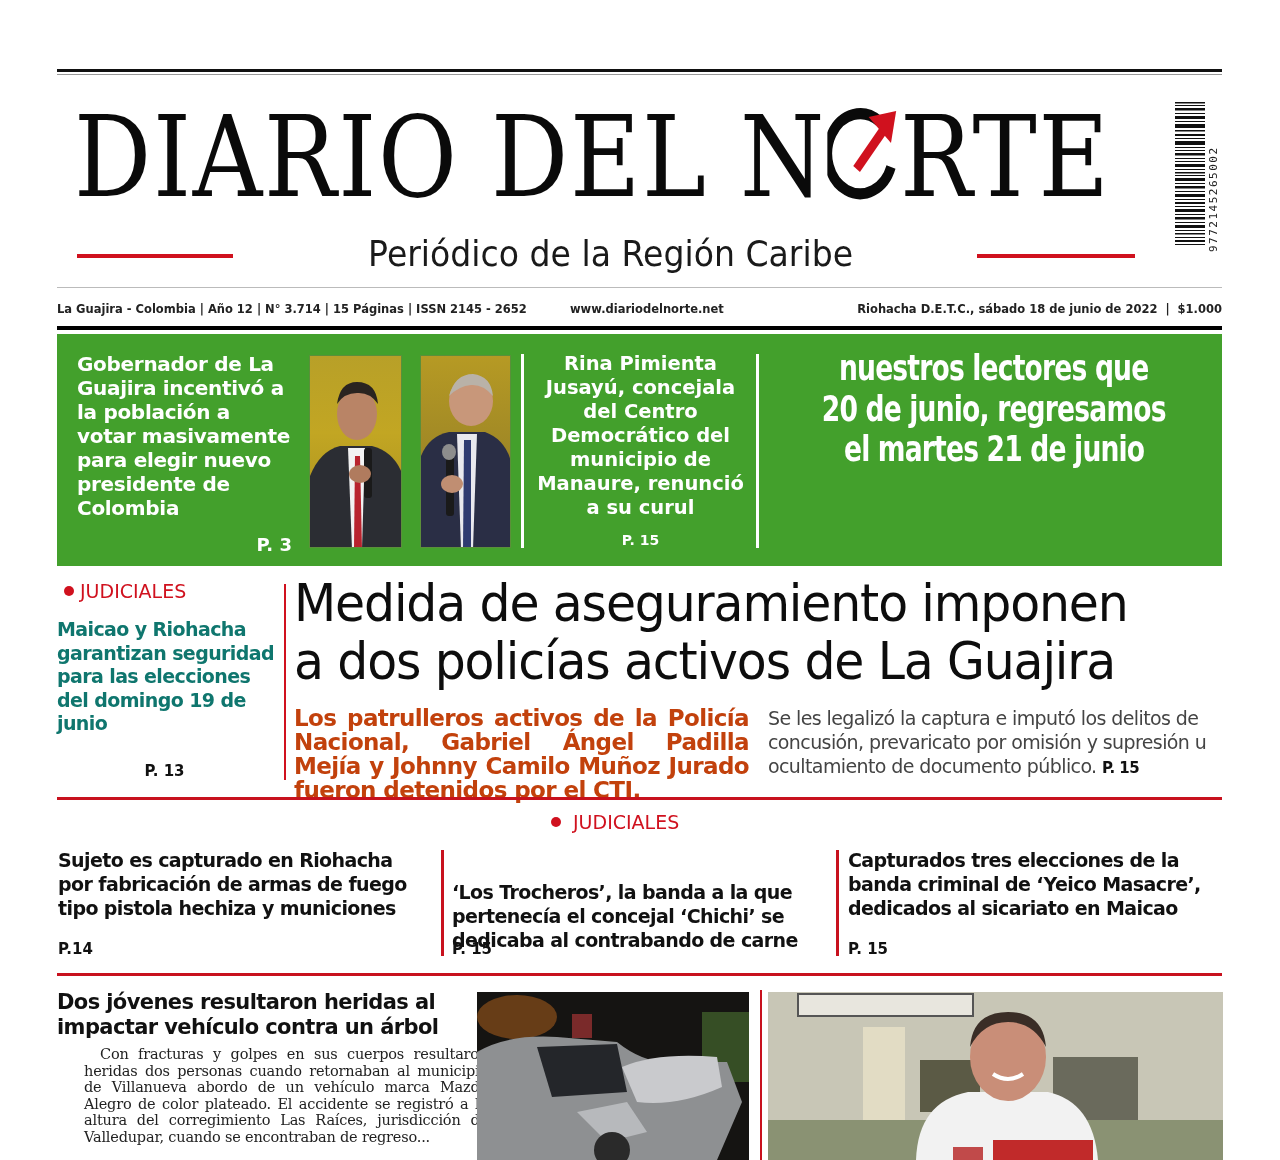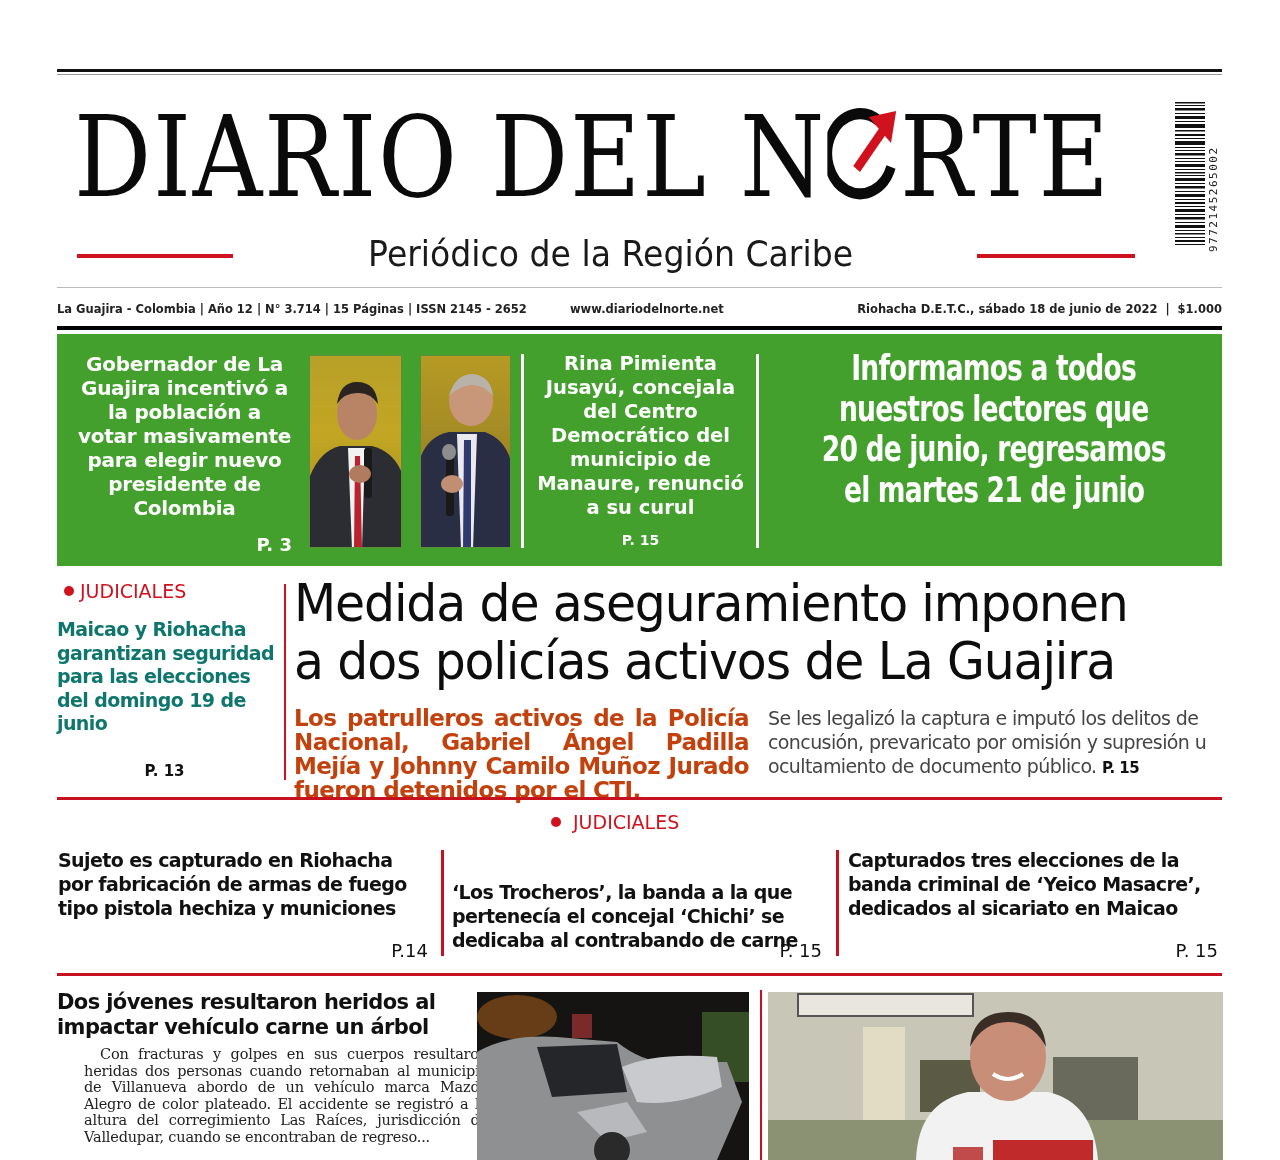--- a/index.html
+++ b/index.html
@@ -27,21 +27,21 @@
 
   .infobar { left: 57px; top: 302px; width: 1165px; height: 16px; font-family: "DejaVu Sans", sans-serif; font-size: 11.5px; font-weight: bold; color: #222; }
   .infobar .l { position: absolute; left: 0; top: 0; }
   .infobar .c { position: absolute; left: 513px; top: 0; }
   .infobar .r { position: absolute; right: 0; top: 0; }
 
   .info-rule-thick { left: 57px; top: 326px; width: 1165px; height: 4px; background: #000; }
 
   
   .green { left: 57px; top: 334px; width: 1165px; height: 232px; background: #43a02c; }
-  .g-text { color: #fff; font-family: "DejaVu Sans", sans-serif; font-weight: bold; text-align: center; }
+  .g-text { color: #fff; font-family: "DejaVu Sans", sans-serif; font-weight: bold; }
   .g-story1 { left: 77px; top: 352px; width: 215px; font-size: 20px; line-height: 24px; letter-spacing: -0.3px; }
   .g-p1 { left: 77px; top: 534px; width: 215px; text-align: right; font-size: 18px; }
   .photo { overflow: hidden; border: 1px solid #5b8f3a; }
   .photo1 { left: 309px; top: 355px; width: 93px; height: 193px; background: linear-gradient(180deg, #b8a028 0%, #c2a623 40%, #a48b1d 100%); }
   .photo2 { left: 420px; top: 355px; width: 91px; height: 193px; background: linear-gradient(180deg, #b69a24 0%, #9b8426 60%, #6d6030 100%); }
   .g-sep1 { left: 521px; top: 354px; width: 3px; height: 194px; background: #fff; }
   .g-story2 { left: 528px; top: 352px; width: 225px; font-size: 19.5px; line-height: 24px; text-align: center; font-weight: 600; }
   .g-p2 { left: 528px; top: 532px; width: 225px; text-align: center; font-size: 14px; }
   .g-sep2 { left: 756px; top: 354px; width: 3px; height: 194px; background: #fff; }
   .g-notice { left: 770px; top: 348px; width: 448px; text-align: center; font-family: "DejaVu Sans Condensed", "DejaVu Sans", sans-serif; font-weight: bold; font-size: 36px; line-height: 40.5px; letter-spacing: -1px; }
@@ -62,21 +62,21 @@
   .lead-body2 { left: 768px; top: 706px; width: 456px; font-family: "DejaVu Sans", sans-serif; font-size: 19px; line-height: 24px; color: #444; letter-spacing: -0.6px; }
   .lead-body2 b { color: #111; font-size: 15px; }
 
   .red-rule { height: 3px; background: #c8111e; left: 57px; width: 1165px; }
   .rr1 { top: 797px; }
   .rr2 { top: 973px; }
 
   .k2 { left: 551px; top: 811px; font-size: 19px; }
 
   .tri { top: 848px; width: 370px; font-family: "DejaVu Sans", sans-serif; font-weight: bold; font-size: 19px; line-height: 24px; letter-spacing: -0.6px; }
-  .tri-p { top: 940px; width: 370px; text-align: right; font-family: "DejaVu Sans", sans-serif; font-weight: normal; font-size: 18px; }
+  .tri-p { top: 940px; width: 370px; text-align: left; font-family: "DejaVu Sans", sans-serif; font-weight: bold; font-size: 15px; }
   .vrule-r { width: 3px; height: 106px; top: 850px; background: #c8111e; }
 
   
   .bot-title { left: 57px; top: 990px; width: 410px; font-family: "DejaVu Sans", sans-serif; font-weight: bold; font-size: 21px; line-height: 25px; letter-spacing: -0.6px; }
   .bot-body { left: 57px; top: 1046px; width: 404px; font-family: "DejaVu Serif", serif; font-size: 14.5px; line-height: 16.5px; color: #222; text-align: justify; text-indent: 16px; letter-spacing: -0.2px; margin-left: 27px; }
   .photo-crash { left: 477px; top: 992px; width: 272px; height: 168px; background: radial-gradient(ellipse at 60% 60%, #8d8f93 0%, #5a5c60 35%, #2b2b2d 65%, #131313 100%); overflow: hidden; }
   .vrule-bot { left: 760px; top: 990px; width: 2px; height: 170px; background: #c8111e; }
   .photo-man { left: 768px; top: 992px; width: 455px; height: 168px; background: linear-gradient(180deg, #dad9cf 0%, #c9c6b2 30%, #a9ab8c 60%, #7f866b 100%); overflow: hidden; }
 </style>
 </head>
@@ -183,21 +183,20 @@
     <ellipse cx="31" cy="128" rx="11" ry="9" fill="#c08e72"></ellipse>
   </svg>
 </div>
 
 <div class="abs g-sep1"></div>
 <div class="abs g-text g-story2">Rina Pimienta Jusayú, concejala del Centro Democrático del municipio de Manaure, renunció a su curul</div>
 <div class="abs g-text g-p2">P. 15</div>
 <div class="abs g-sep2"></div>
 
 <div class="abs g-text g-notice">
-  <div><span>Informamos a todos</span></div>
   <div><span>nuestros lectores que</span></div>
   <div><span>20 de junio, regresamos</span></div>
   <div><span>el martes 21 de junio</span></div>
 </div>
 
 <div class="abs kicker k1">
   <span class="dot"></span>
   <span>JUDICIALES</span>
 </div>
 <div class="abs side-story">Maicao y Riohacha garantizan seguridad para las elecciones del domingo 19 de junio</div>
@@ -224,21 +223,21 @@
 <div class="abs vrule-r" style="left:441px;"></div>
 <div class="abs tri" style="left:452px;margin-top:32px;">‘Los Trocheros’, la banda a la que pertenecía el concejal ‘Chichi’ se dedicaba al contrabando de carne</div>
 <div class="abs tri-p" style="left:452px;">P. 15</div>
 
 <div class="abs vrule-r" style="left:836px;"></div>
 <div class="abs tri" style="left:848px;">Capturados tres elecciones de la banda criminal de ‘Yeico Masacre’, dedicados al sicariato en Maicao</div>
 <div class="abs tri-p" style="left:848px;">P. 15</div>
 
 <div class="abs red-rule rr2"></div>
 
-<div class="abs bot-title">Dos jóvenes resultaron heridos al impactar vehículo carne un árbol</div>
+<div class="abs bot-title">Dos jóvenes resultaron heridas al impactar vehículo contra un árbol</div>
 <div class="abs bot-body">Con fracturas y golpes en sus cuerpos resultaron heridas dos personas cuando retornaban al municipio de Villanueva abordo de un vehículo marca Mazda Alegro de color plateado. El accidente se registró a la altura del corregimiento Las Raíces, jurisdicción de Valledupar, cuando se encontraban de regreso...</div>
 
 <div class="abs photo-crash">
   <svg width="272" height="168" viewBox="0 0 272 168">
     <rect width="272" height="168" fill="#151412"></rect>
     <ellipse cx="40" cy="25" rx="40" ry="22" fill="#8a4f1a" opacity="0.7"></ellipse>
     <rect x="225" y="20" width="47" height="70" fill="#3e5d2a" opacity="0.8"></rect>
     <path d="M0 60 Q30 42 80 45 L140 50 Q165 70 190 70 L250 70 L265 110 L240 168 L0 168 Z" fill="#8e9092"></path>
     <path d="M60 55 L140 52 L150 100 L75 105 Z" fill="#24262a"></path>
     <path d="M145 75 Q180 60 240 65 L245 95 Q200 115 160 110 Z" fill="#c9cacd"></path>

